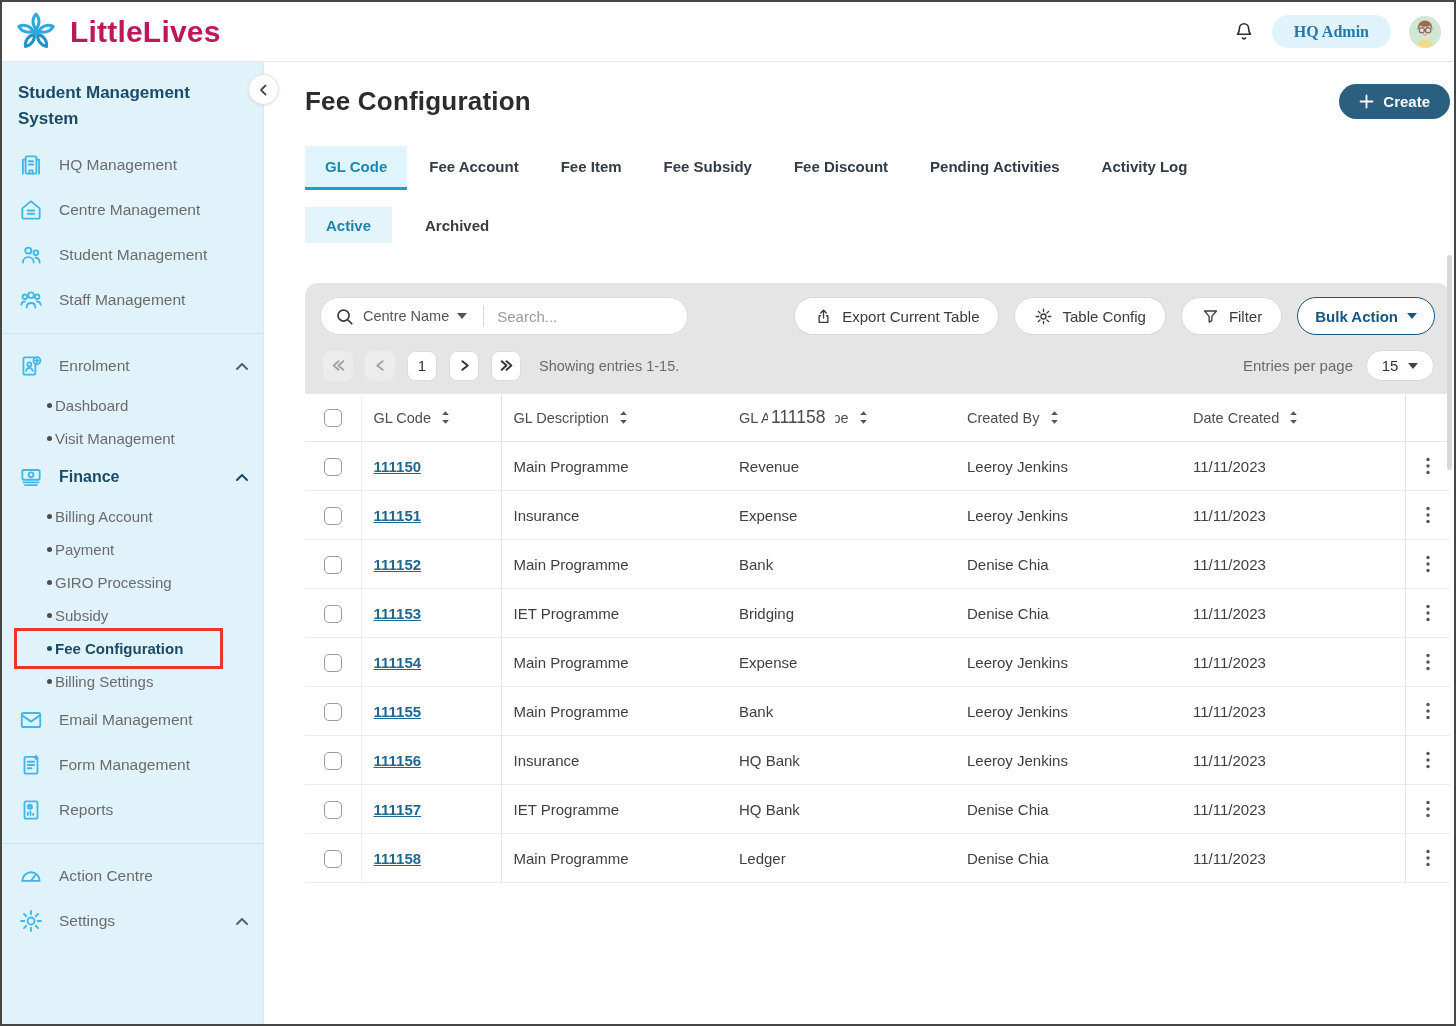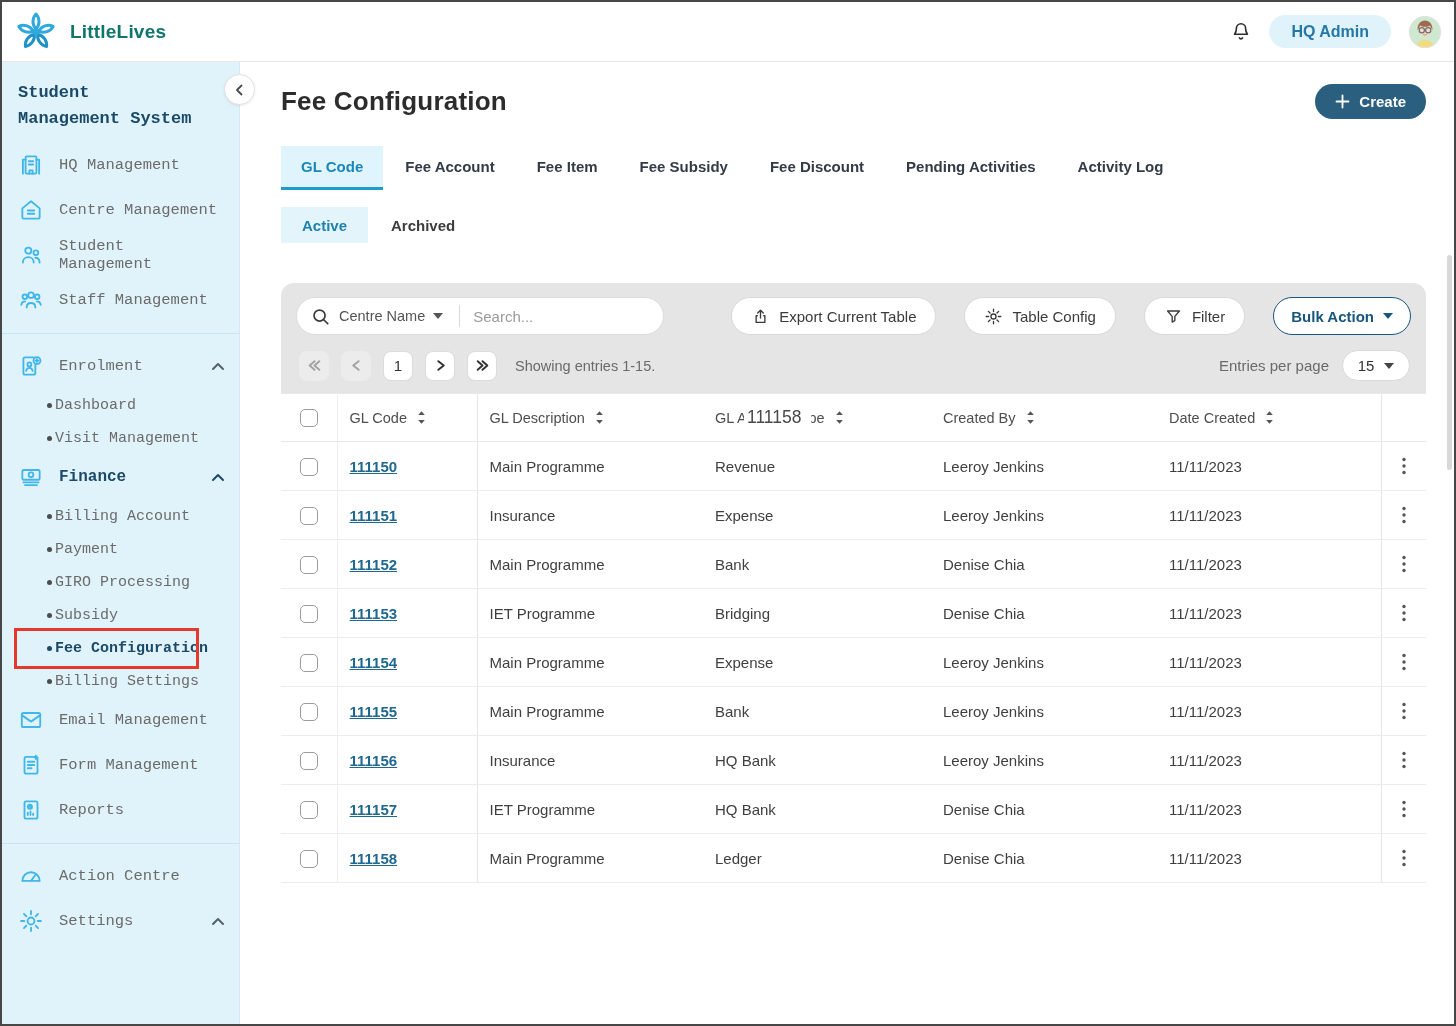--- a/index.html
+++ b/index.html
@@ -7,28 +7,28 @@
   body {
     font-family: "Liberation Sans", sans-serif;
     background: #fff;
     border: 2px solid #474747;
     position: relative;
     overflow: hidden;
   }
   
   .topbar { height: 60px; display: flex; align-items: center; padding: 0 12px; background: #fff; border-bottom: 1px solid #e7e7e7; }
   .brand { display: flex; align-items: center; gap: 12px; }
-  .brand-name { font-size: 19px; font-weight: 700; color: #0f766e; letter-spacing: .2px; }
+  .brand-name { font-size: 30px; font-weight: 700; color: #be185d; letter-spacing: .2px; }
   .topbar-right { margin-left: auto; display: flex; align-items: center; gap: 17px; }
   .bell-wrap { display: flex; cursor: pointer; }
-  .hq-pill { background: #e0f3fb; color: #2577a8; font-weight: 700; font-size: 16px; border: none; border-radius: 17px; height: 33px; padding: 0 22px; cursor: pointer; font-family: Liberation Sans, sans-serif; }
+  .hq-pill { background: #e0f3fb; color: #2577a8; font-weight: 700; font-size: 16px; border: none; border-radius: 17px; height: 33px; padding: 0 22px; cursor: pointer; font-family: Liberation Serif, serif; }
   .avatar { width: 34px; height: 34px; border-radius: 50%; cursor: pointer; display: flex; }
   
   .layout { display: flex; height: 962px; }
-  .sidebar { width: 238px; flex: none; background: #e1f3fa; border-right: 1px solid #d3e9f3; position: relative; padding-top: 12px; font-family: Liberation Mono, monospace; }
+  .sidebar { width: 262px; flex: none; background: #e1f3fa; border-right: 1px solid #d3e9f3; position: relative; padding-top: 12px; }
   .collapse-btn { position: absolute; top: 12px; right: -16px; width: 31px; height: 31px; border-radius: 50%; background: #fff; border: 1px solid #e2e2e2; display: flex; align-items: center; justify-content: center; z-index: 6; cursor: pointer; box-shadow: 0 1px 3px rgba(0,0,0,.08); }
   .sb-title { color: #1b4a68; font-weight: 800; font-size: 17px; line-height: 1.55; padding: 6px 46px 10px 16px; }
   .sb-item { display: flex; align-items: center; gap: 15px; height: 45px; padding: 0 14px 0 16px; color: #6b6b6b; font-size: 15.5px; cursor: pointer; }
   .sb-item .ic { width: 26px; height: 26px; flex: none; display: flex; }
   .sb-item .ic svg { width: 26px; height: 26px; }
   .sb-item .chev { margin-left: auto; display: flex; color: #55606a; }
   .sb-item.emphasis { color: #1b4a68; font-weight: 800; font-size: 16px; }
   .sb-item.emphasis .chev { color: #1b4a68; }
   .sb-divider { border: none; border-top: 1px solid #c9e4f0; margin: 10px 0; }
   .sb-children { list-style: none; }
@@ -38,34 +38,34 @@
   .sb-child.active .bullet { background: #1b4a68; }
   .red-box { position: absolute; left: 12px; right: 40px; top: -4px; bottom: -4px; border: 3px solid #e5392d; pointer-events: none; }
   
   .main { flex: 1; padding: 22px 0 0 41px; position: relative; background: #fff; }
   .page-head { display: flex; align-items: center; width: 1145px; }
   .page-title { font-size: 26px; font-weight: 800; color: #2c2c2c; letter-spacing: .2px; }
   .create-btn { margin-left: auto; height: 35px; border-radius: 17.5px; background: #2a5f80; color: #fff; border: none; font-size: 15px; font-weight: 600; display: flex; align-items: center; gap: 9px; padding: 0 20px; cursor: pointer; font-family: inherit; }
   .tabs { display: flex; gap: 2px; margin-top: 27px; }
   .tab { height: 44px; display: flex; align-items: center; padding: 0 20px; font-size: 15px; font-weight: 700; color: #333b46; cursor: pointer; border-bottom: 3px solid transparent; }
   .tab.active { color: #1b87b8; background: #dff4fc; border-bottom-color: #1e9cd1; }
-  .subtabs { display: flex; gap: 2px; margin-top: 17px; text-align: center; }
+  .subtabs { display: flex; gap: 12px; margin-top: 17px; text-align: center; }
   .subtab { height: 36px; display: flex; align-items: center; padding: 0 21px; font-size: 15px; font-weight: 600; color: #3c3c3c; cursor: pointer; }
   .subtab.active { background: #e3f4fb; color: #1f82ad; font-weight: 700; }
   
   .card { width: 1145px; margin-top: 40px; }
   .card-top { background: #e5e5e5; border-radius: 13px 13px 0 0; padding: 6px 15px 0; }
   .toolbar-row { display: flex; align-items: center; padding-top: 8px; }
   .search-pill { width: 368px; height: 38px; background: #fff; border: 1px solid #dcdcdc; border-radius: 19px; display: flex; align-items: center; padding: 0 14px; gap: 9px; }
   .scope { display: flex; align-items: center; gap: 8px; color: #555; font-size: 14.5px; cursor: pointer; white-space: nowrap; }
   .scope .caret { display: flex; color: #555; }
   .vdiv { width: 1px; height: 22px; background: #d9d9d9; margin: 0 4px 0 7px; }
   .search-input { border: none; background: transparent; outline: none; font-size: 15px; color: #333; width: 150px; font-family: inherit; }
   .search-input::placeholder { color: #9b9b9b; }
-  .toolbar-right { margin-left: auto; display: flex; gap: 28px; }
+  .toolbar-right { margin-left: auto; display: flex; gap: 15px; }
   .pill-btn { height: 38px; border-radius: 19px; background: #fff; border: 1px solid #d9d9d9; display: flex; align-items: center; gap: 9px; padding: 0 19px; font-size: 15px; color: #3b3b3b; cursor: pointer; font-family: inherit; }
   .pill-btn.bulk { border: 1.6px solid #19567e; color: #19567e; font-weight: 700; padding: 6px 17px; }
   .pill-btn .bicon { display: flex; }
   
   .pager-row { display: flex; align-items: center; padding: 15px 1px 12px 3px; }
   .pg-btn { width: 30px; height: 30px; border-radius: 8px; display: flex; align-items: center; justify-content: center; margin-right: 12px; }
   .pg-btn.disabled { background: #ececec; color: #a3a3a3; }
   .pg-btn.enabled { background: #fff; border: 1px solid #dcdcdc; color: #333; cursor: pointer; }
   .pg-page { width: 30px; height: 30px; border-radius: 8px; background: #fff; border: 1px solid #dcdcdc; color: #333; font-size: 15px; display: flex; align-items: center; justify-content: center; margin-right: 12px; cursor: pointer; }
   .flipx { transform: scaleX(-1); display: flex; }

